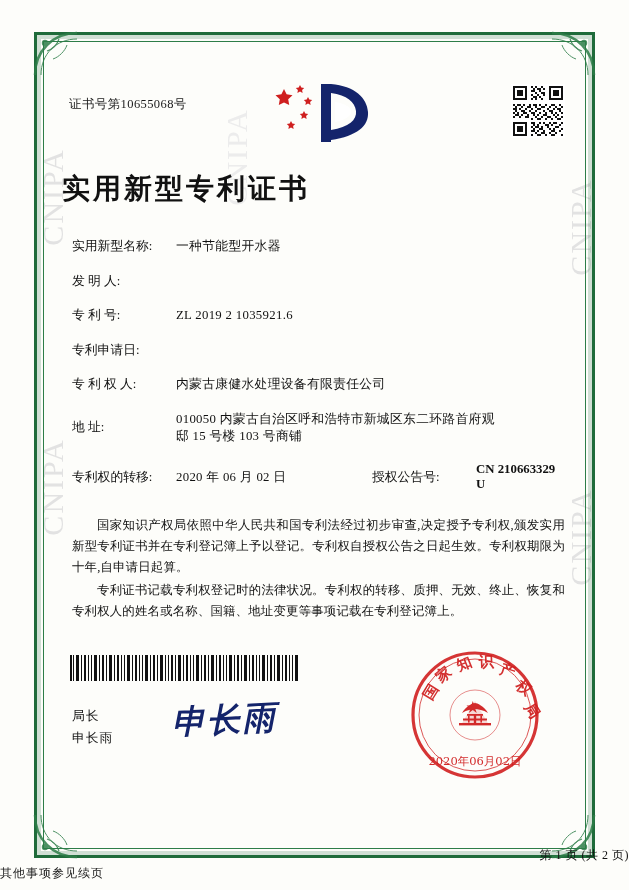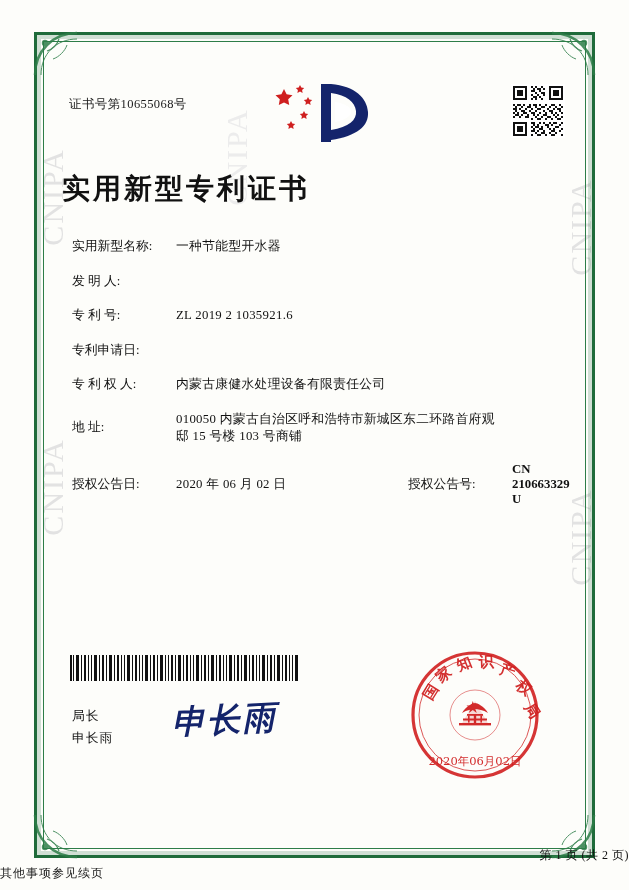--- a/index.html
+++ b/index.html
@@ -134,21 +134,20 @@
     letter-spacing: 0.3px;
   }
   .value .second-line {
     display: block;
   }
   .row.split .value { flex: 0 0 auto; width: 196px; }
   .row.split .label2 {
     flex: 0 0 auto;
     width: 104px;
     white-space: nowrap;
-    margin-left: 36px;
   }
   .row.split .value2 { flex: 1 1 auto; font-weight: bold; }
 
   .para {
     font-family: "Liberation Serif", serif;
     font-size: 12.4px;
     line-height: 21px;
     color: #111;
     text-align: justify;
     text-indent: 25px;
@@ -457,28 +456,32 @@
 
       <div class="row">
         <div class="label">地 址:</div>
         <div class="value">
           <span>010050 内蒙古自治区呼和浩特市新城区东二环路首府观</span>
           <span class="second-line">邸 15 号楼 103 号商铺</span>
         </div>
       </div>
 
       <div class="row split">
-        <div class="label">授权公告日:</div>
+        <div class="label">专利权的转移:</div>
         <div class="value">2020 年 06 月 02 日</div>
         <div class="label2">授权公告号:</div>
         <div class="value2">CN 210663329 U</div>
       </div>
 
     </div>
 
+    <div class="paras">
+      <p class="para">国家知识产权局依照中华人民共和国专利法经过初步审查,决定授予专利权,颁发实用新型专利证书并在专利登记簿上予以登记。专利权自授权公告之日起生效。专利权期限为十年,自申请日起算。</p>
+      <p class="para">专利证书记载专利权登记时的法律状况。专利权的转移、质押、无效、终止、恢复和专利权人的姓名或名称、国籍、地址变更等事项记载在专利登记簿上。</p>
+    </div>
 
     <div class="barcode">
       <svg viewBox="0 0 230 26" width="230" height="26" shape-rendering="crispEdges">
         <g fill="#111111">
           <rect x="0" y="0" width="2" height="26"></rect>
             <rect x="3" y="0" width="1" height="26"></rect>
           <rect x="6" y="0" width="3" height="26"></rect>
             <rect x="11" y="0" width="1" height="26"></rect>
           <rect x="14" y="0" width="2" height="26"></rect>
             <rect x="18" y="0" width="1" height="26"></rect>

